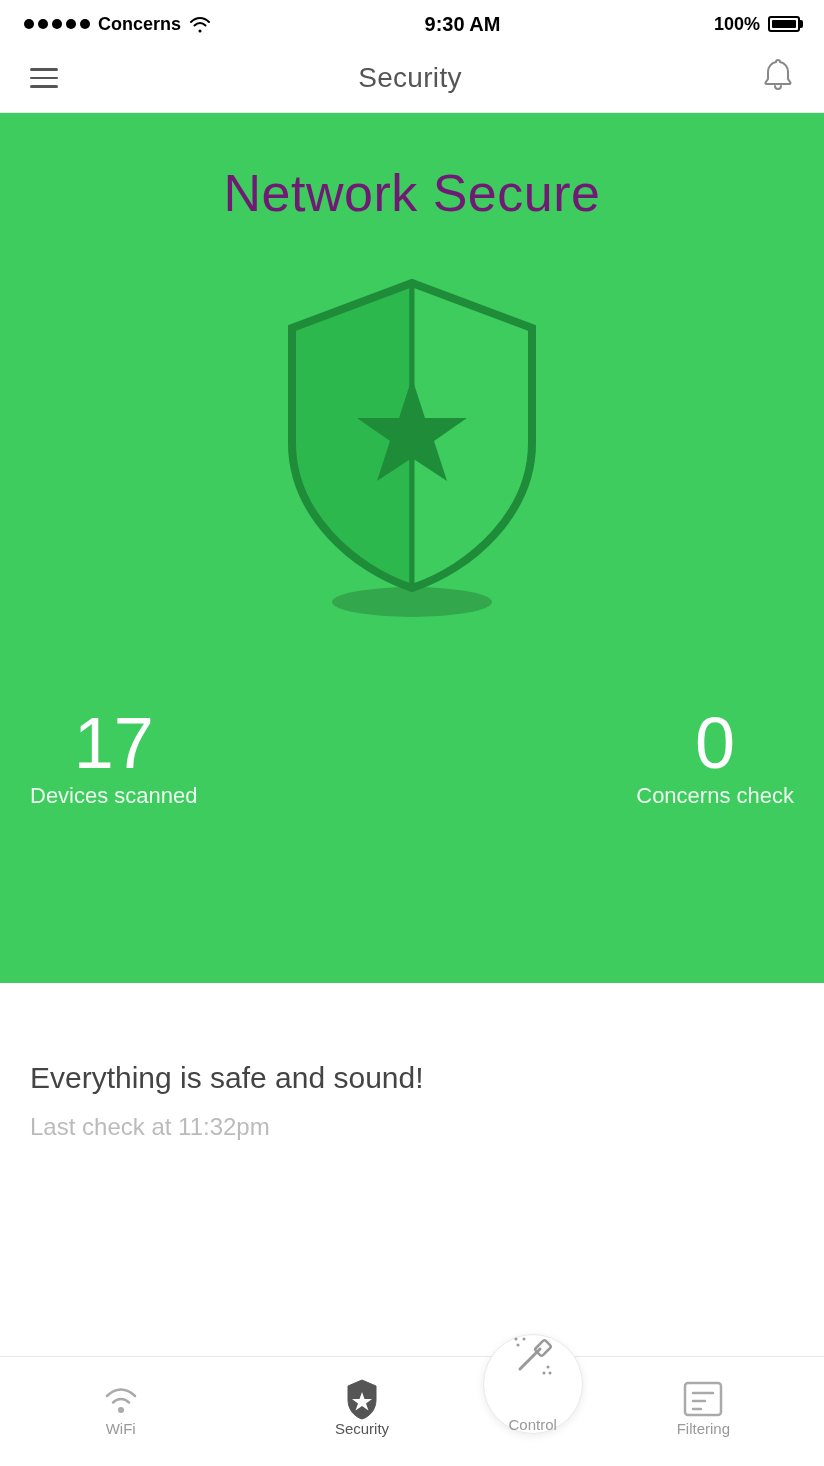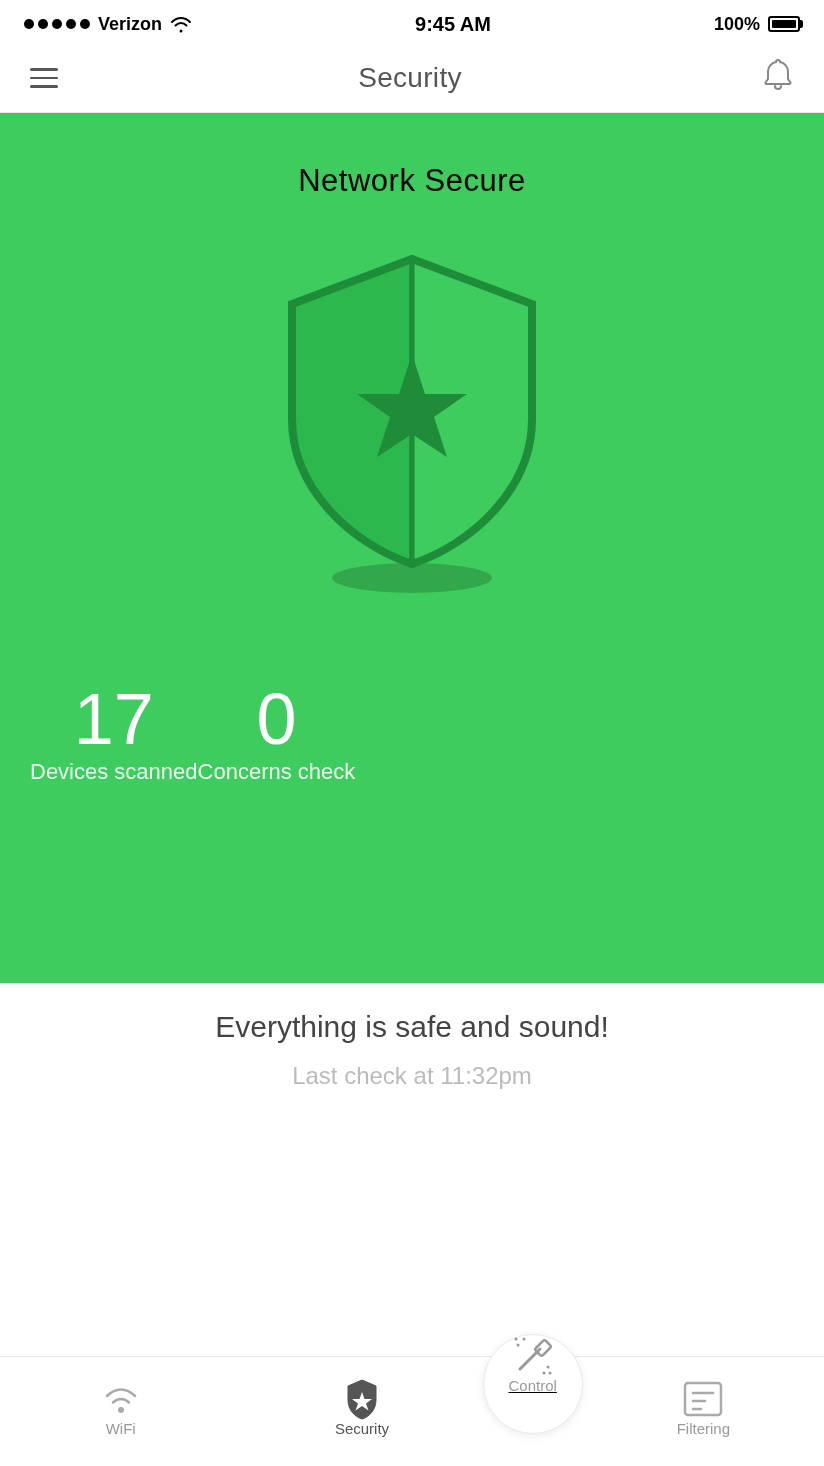--- a/index.html
+++ b/index.html
@@ -110,23 +110,23 @@
     
     .hero-section {
       background: #3dcc5d;
       padding: 50px 30px 60px;
       display: flex;
       flex-direction: column;
       align-items: center;
       min-height: 870px;
     }
     .network-title {
-      font-size: 31px;
+      font-size: 52px;
       font-weight: 300;
-      color: #000000;
+      color: #701a75;
       margin-bottom: 50px;
       letter-spacing: 0.5px;
     }
 
     
     .shield-wrapper {
       position: relative;
       margin-bottom: 60px;
     }
     .shield-svg {
@@ -137,21 +137,21 @@
       width: 160px;
       height: 30px;
       background: rgba(0,0,0,0.18);
       border-radius: 50%;
       margin: -10px auto 0;
     }
 
     
     .stats-row {
       display: flex;
-      justify-content: flex-start;
+      justify-content: space-between;
       width: 100%;
       margin-top: 30px;
     }
     .stat-item {
       text-align: center;
     }
     .stat-number {
       font-size: 72px;
       font-weight: 200;
       color: #fff;
@@ -160,22 +160,22 @@
     .stat-label {
       font-size: 22px;
       color: rgba(255,255,255,0.9);
       margin-top: 4px;
       font-weight: 300;
     }
 
     
     .safe-section {
       background: #fff;
-      padding: 27px 30px 30px;
-      text-align: center;
+      padding: 78px 30px 30px;
+      text-align: left;
       flex: 1;
     }
     .safe-title {
       font-size: 30px;
       font-weight: 300;
       color: #444;
       margin-bottom: 18px;
     }
     .safe-subtitle {
       font-size: 24px;
@@ -223,25 +223,25 @@
       position: relative;
       top: -28px;
       width: 100px;
       height: 100px;
       background: #fff;
       border-radius: 50%;
       border: 1px solid #e8e8e8;
       display: flex;
       flex-direction: column;
       align-items: center;
-      justify-content: flex-start;
+      justify-content: space-between;
+      gap: 6px;
       cursor: pointer;
       flex: 0 0 auto;
       box-shadow: 0 2px 8px rgba(0,0,0,0.08);
-      text-decoration: underline;
     }
     .control-fab .nav-item-label {
       font-size: 15px;
       color: #999;
     }
 
     
     .main-content {
       padding-bottom: 110px;
     }
@@ -253,29 +253,29 @@
 
   <div class="status-bar">
     <div class="status-left">
       <div class="signal-dots">
         <div class="signal-dot"></div>
         <div class="signal-dot"></div>
         <div class="signal-dot"></div>
         <div class="signal-dot"></div>
         <div class="signal-dot"></div>
       </div>
-      <span>Verizon</span>
+      <span>Concerns</span>
 
       <svg width="22" height="18" viewBox="0 0 22 18" fill="none" xmlns="http://www.w3.org/2000/svg">
         <path d="M11 14.5a1.5 1.5 0 1 1 0 3 1.5 1.5 0 0 1 0-3z" fill="#000"></path>
         <path d="M5.5 10.5C7.2 8.8 9 8 11 8s3.8.8 5.5 2.5" stroke="#000" stroke-width="2" fill="none" stroke-linecap="round"></path>
         <path d="M2 7C4.8 4.2 7.7 3 11 3s6.2 1.2 9 4" stroke="#000" stroke-width="2" fill="none" stroke-linecap="round"></path>
       </svg>
     </div>
-    <div class="status-center">9:45 AM</div>
+    <div class="status-center">9:30 AM</div>
     <div class="status-right">
       <span>100%</span>
       <div class="battery-icon">
         <div class="battery-fill"></div>
       </div>
     </div>
   </div>
 
   <div class="header">
     <div class="hamburger-icon">

